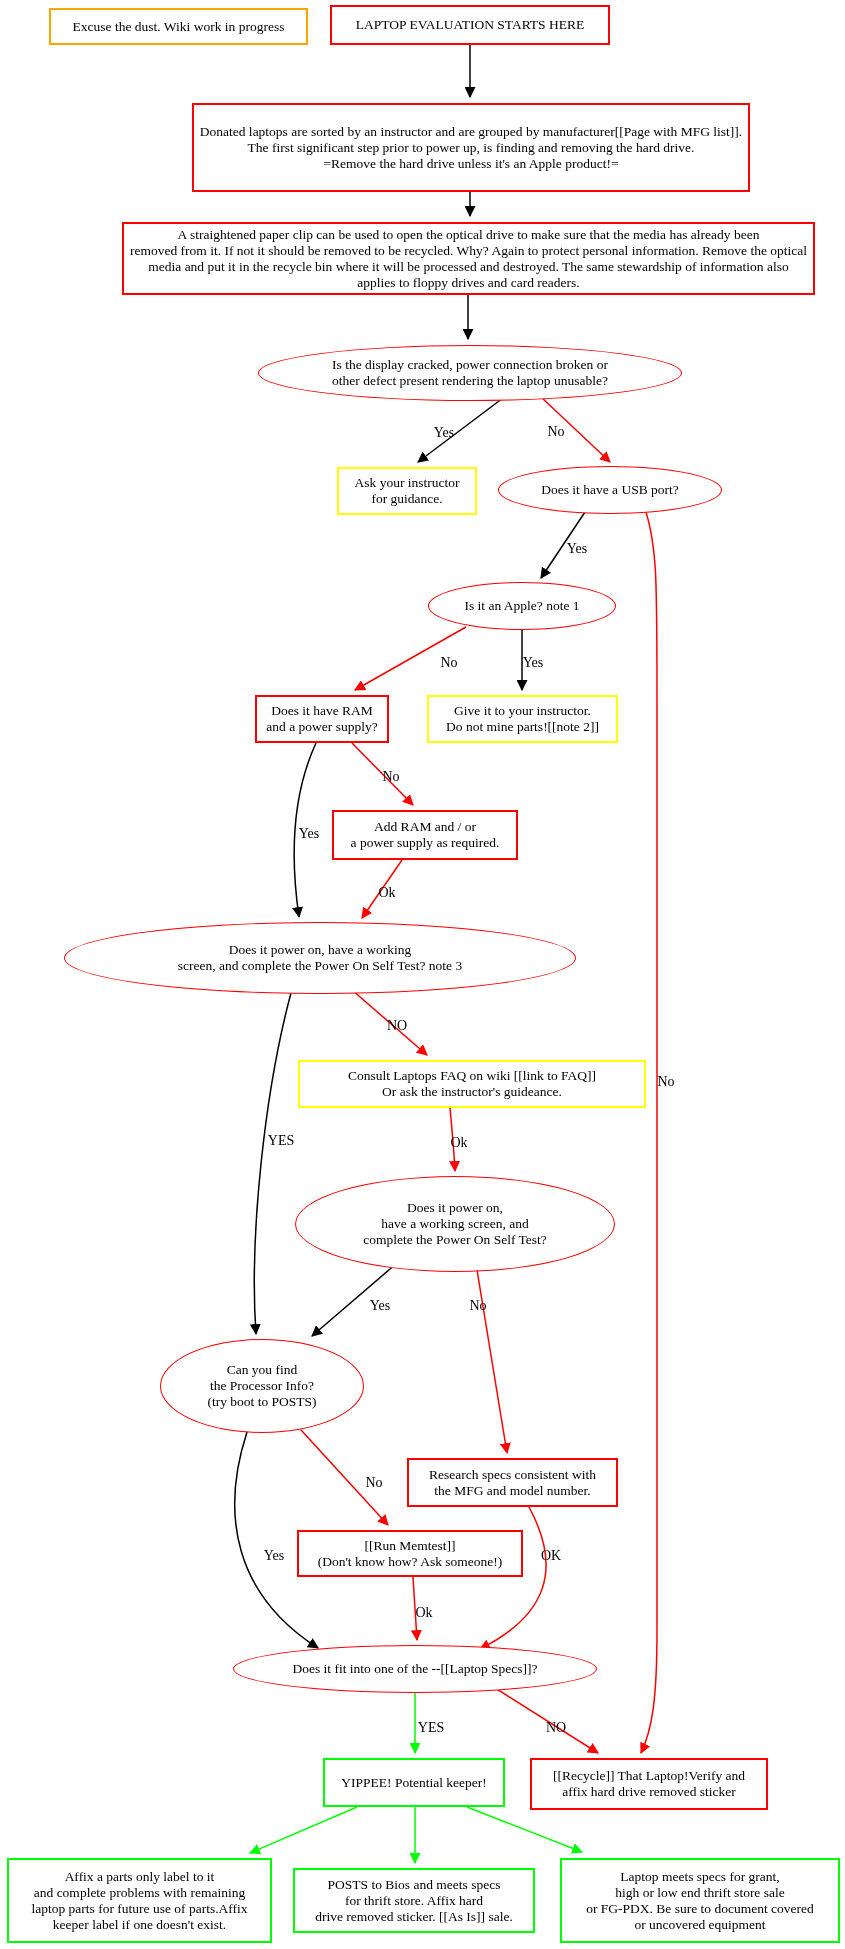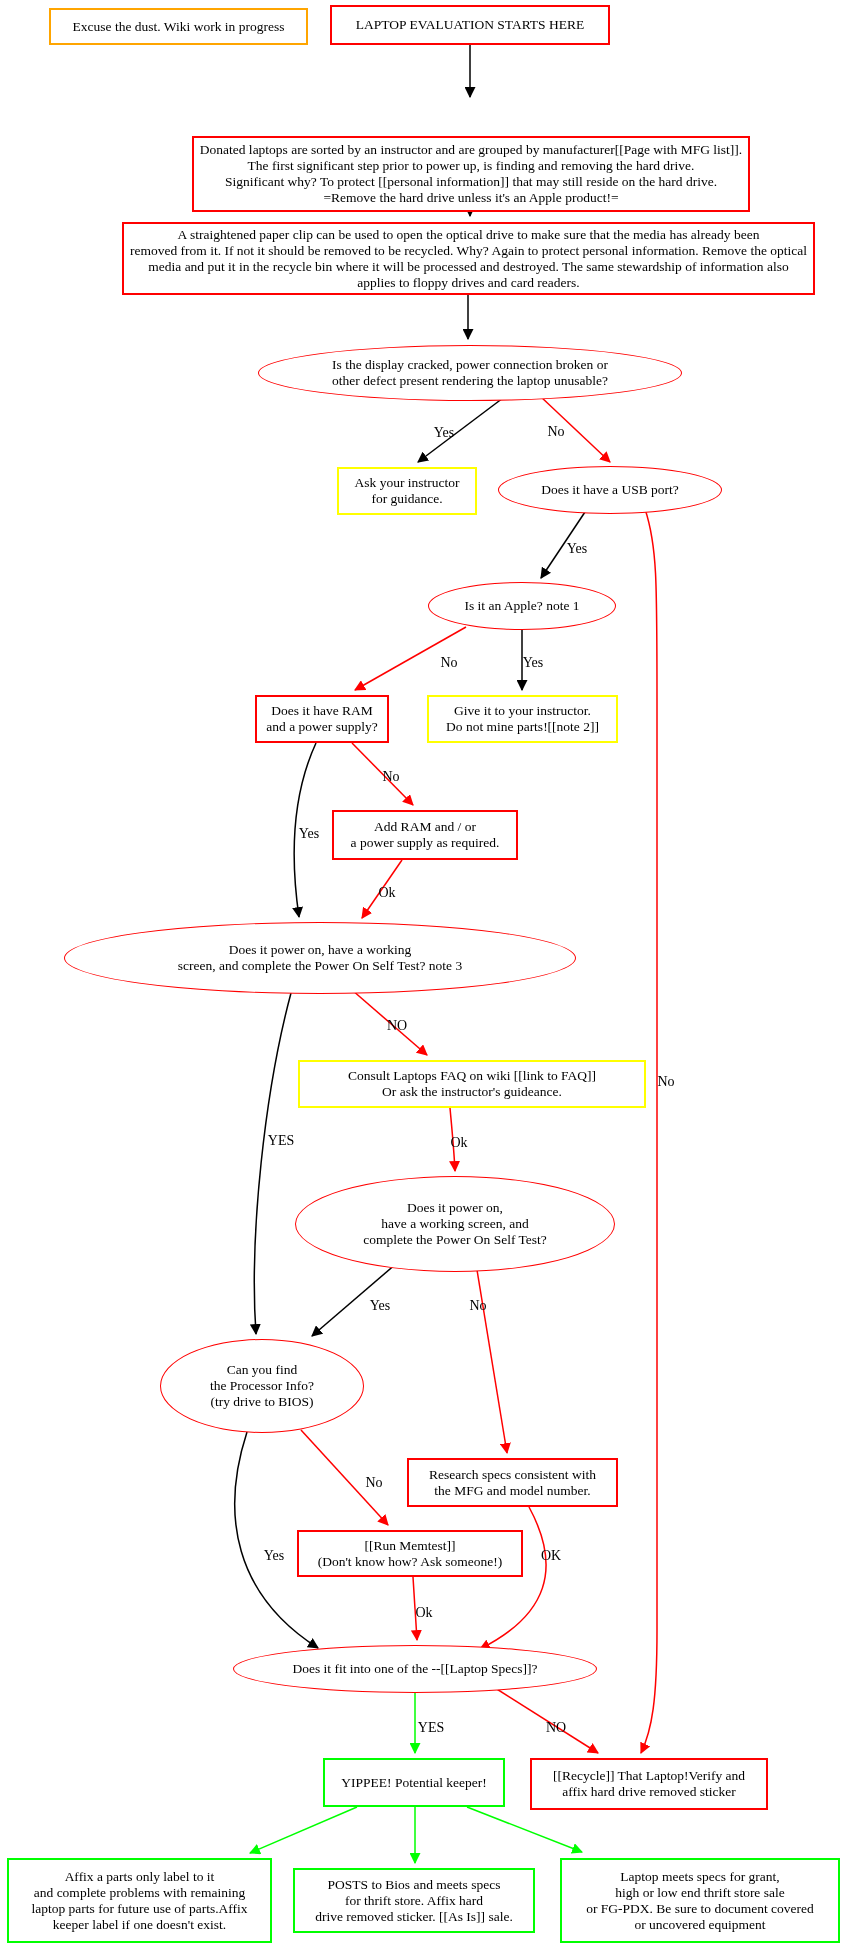--- a/index.html
+++ b/index.html
@@ -82,24 +82,23 @@
         <path class="edge" d="M467,1807 L582,1852" stroke="#00ff00" marker-end="url(#arrow-green)"></path>
       </g>
   </svg>
   <div id="node-layer">
       <div class="node box" style="left: 49px; top: 8px; width: 259px; height: 37px; border-color: rgb(255, 165, 0);">
         <div class="nline">Excuse the dust. Wiki work in progress</div>
       </div>
       <div class="node box" style="left: 330px; top: 5px; width: 280px; height: 40px; border-color: rgb(255, 0, 0);">
         <div class="nline">LAPTOP EVALUATION STARTS HERE</div>
       </div>
-      <div class="node box" style="left: 192px; top: 103px; width: 558px; height: 76px; border-color: rgb(255, 0, 0); margin-top: 33px;">
+      <div class="node box" style="left: 192px; top: 103px; width: 558px; height: 89px; border-color: rgb(255, 0, 0);">
         <div class="nline">Donated laptops are sorted by an instructor and are grouped by manufacturer[[Page with MFG list]].</div>
         <div class="nline">The first significant step prior to power up, is finding and removing the hard drive.</div>
-        <div class="nline">Significant why? To protect [[personal information]] that may still reside on the hard drive.</div>
         <div class="nline">=Remove the hard drive unless it's an Apple product!=</div>
       </div>
       <div class="node box" style="left: 122px; top: 222px; width: 693px; height: 73px; border-color: rgb(255, 0, 0);">
         <div class="nline">A straightened paper clip can be used to open the optical drive to make sure  that the media has already been</div>
         <div class="nline">removed from it. If not it should be removed to be recycled. Why? Again to protect personal information. Remove the optical</div>
         <div class="nline">media and put it in the recycle bin where it will be processed and destroyed. The same stewardship of information also</div>
         <div class="nline">applies to floppy drives and card readers.</div>
       </div>
       <div class="node ellipse" style="left: 258px; top: 345px; width: 424px; height: 56px; border-color: rgb(255, 0, 0);">
         <div class="nline">Is the display cracked, power connection broken or</div>
@@ -136,21 +135,21 @@
         <div class="nline">Or ask the instructor's guideance.</div>
       </div>
       <div class="node ellipse" style="left: 295px; top: 1176px; width: 320px; height: 96px; border-color: rgb(255, 0, 0);">
         <div class="nline">Does it power on,</div>
         <div class="nline">have a working screen, and</div>
         <div class="nline">complete the Power On Self Test?</div>
       </div>
       <div class="node ellipse" style="left: 160px; top: 1339px; width: 204px; height: 94px; border-color: rgb(255, 0, 0);">
         <div class="nline">Can you find</div>
         <div class="nline">the Processor Info?</div>
-        <div class="nline">(try drive to BIOS)</div>
+        <div class="nline">(try boot to POSTS)</div>
       </div>
       <div class="node box" style="left: 407px; top: 1458px; width: 211px; height: 49px; border-color: rgb(255, 0, 0);">
         <div class="nline">Research specs consistent with</div>
         <div class="nline">the MFG and model number.</div>
       </div>
       <div class="node box" style="left: 297px; top: 1530px; width: 226px; height: 47px; border-color: rgb(255, 0, 0);">
         <div class="nline">[[Run Memtest]]</div>
         <div class="nline">(Don't know how?  Ask someone!)</div>
       </div>
       <div class="node ellipse" style="left: 233px; top: 1645px; width: 364px; height: 48px; border-color: rgb(255, 0, 0);">

